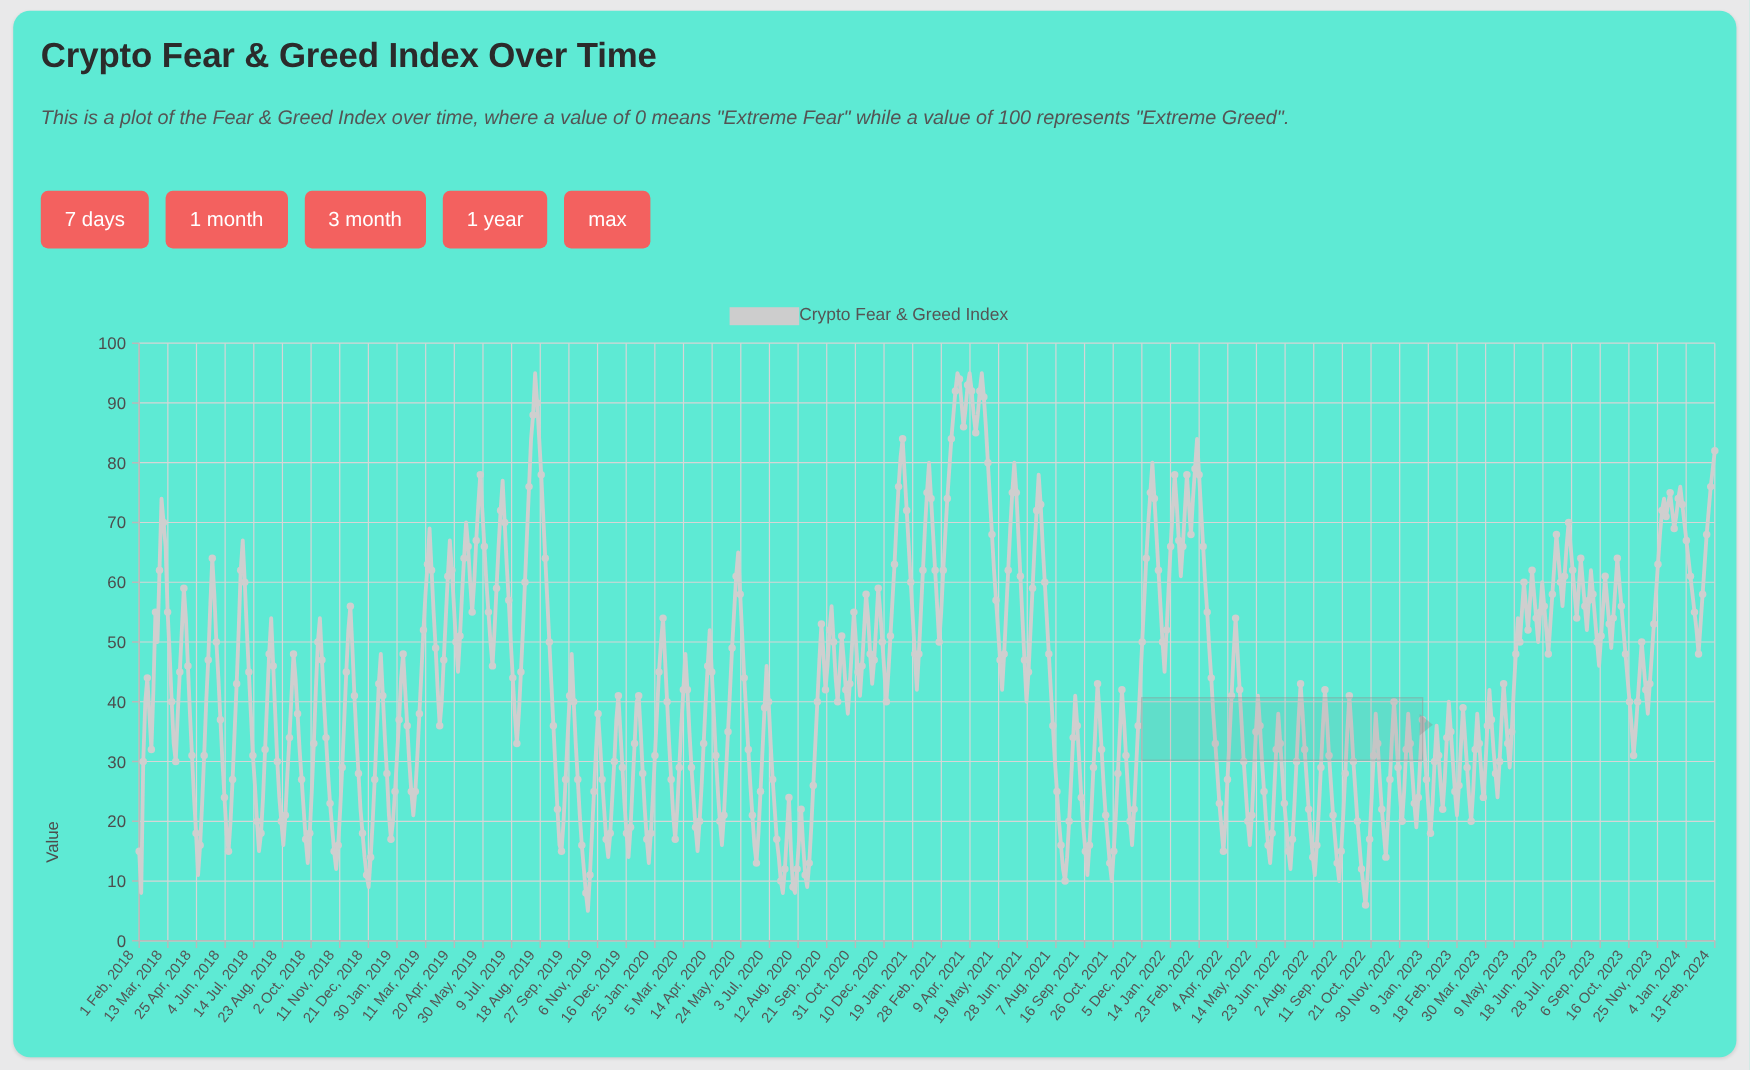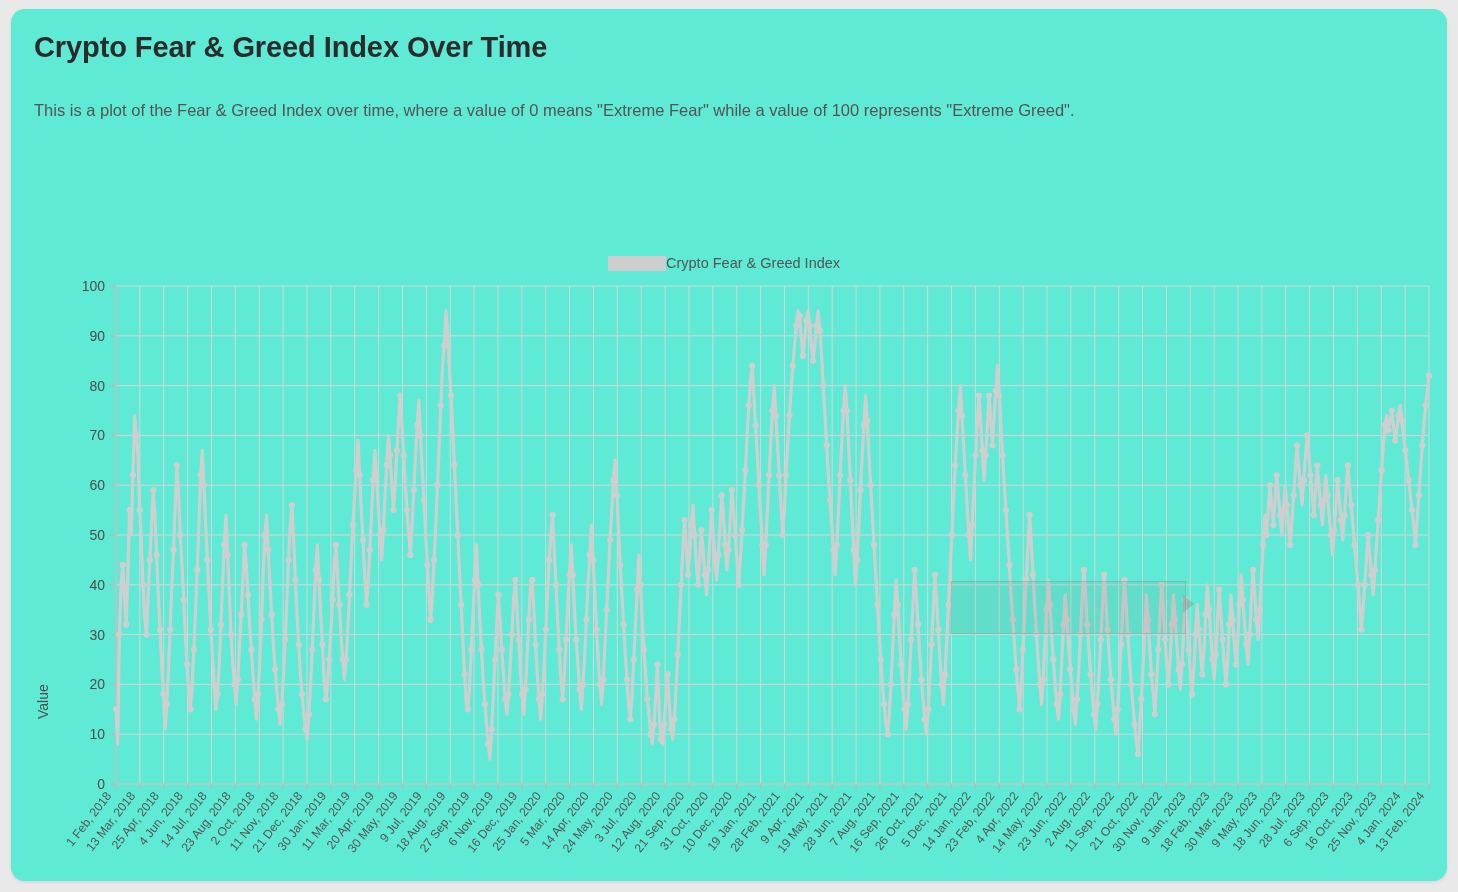--- a/index.html
+++ b/index.html
@@ -28,24 +28,25 @@
     top: 22px;
     font-size: 29px;
     font-weight: 700;
     color: #2b2b2b;
     letter-spacing: -0.1px;
     white-space: nowrap;
   }
   #description {
     position: absolute;
     left: 23px;
-    top: 92px;
+    top: 80px;
     font-size: 16.5px;
     color: #545454;
     white-space: nowrap;
+    font-style: italic;
   }
   #range-buttons {
     position: absolute;
     left: 23px;
     top: 150px;
     display: flex;
     gap: 14px;
   }
   .range-btn {
     background: #f3615f;
@@ -142,20 +143,27 @@
 </style>
 </head>
 <body>
 
 <div id="card">
 
   <div id="page-title">Crypto Fear &amp; Greed Index Over Time</div>
 
   <div id="description">This is a plot of the Fear &amp; Greed Index over time, where a value of 0 means "Extreme Fear" while a value of 100 represents "Extreme Greed".</div>
 
+  <div id="range-buttons">
+    <button class="range-btn">7 days</button>
+    <button class="range-btn">1 month</button>
+    <button class="range-btn">3 month</button>
+    <button class="range-btn">1 year</button>
+    <button class="range-btn">max</button>
+  </div>
 
   <div id="chart-area">
 
     <div id="legend">
       <span id="legend-swatch"></span>
       <span id="legend-label">Crypto Fear &amp; Greed Index</span>
     </div>
 
     <div id="ylabel">Value</div>
 

